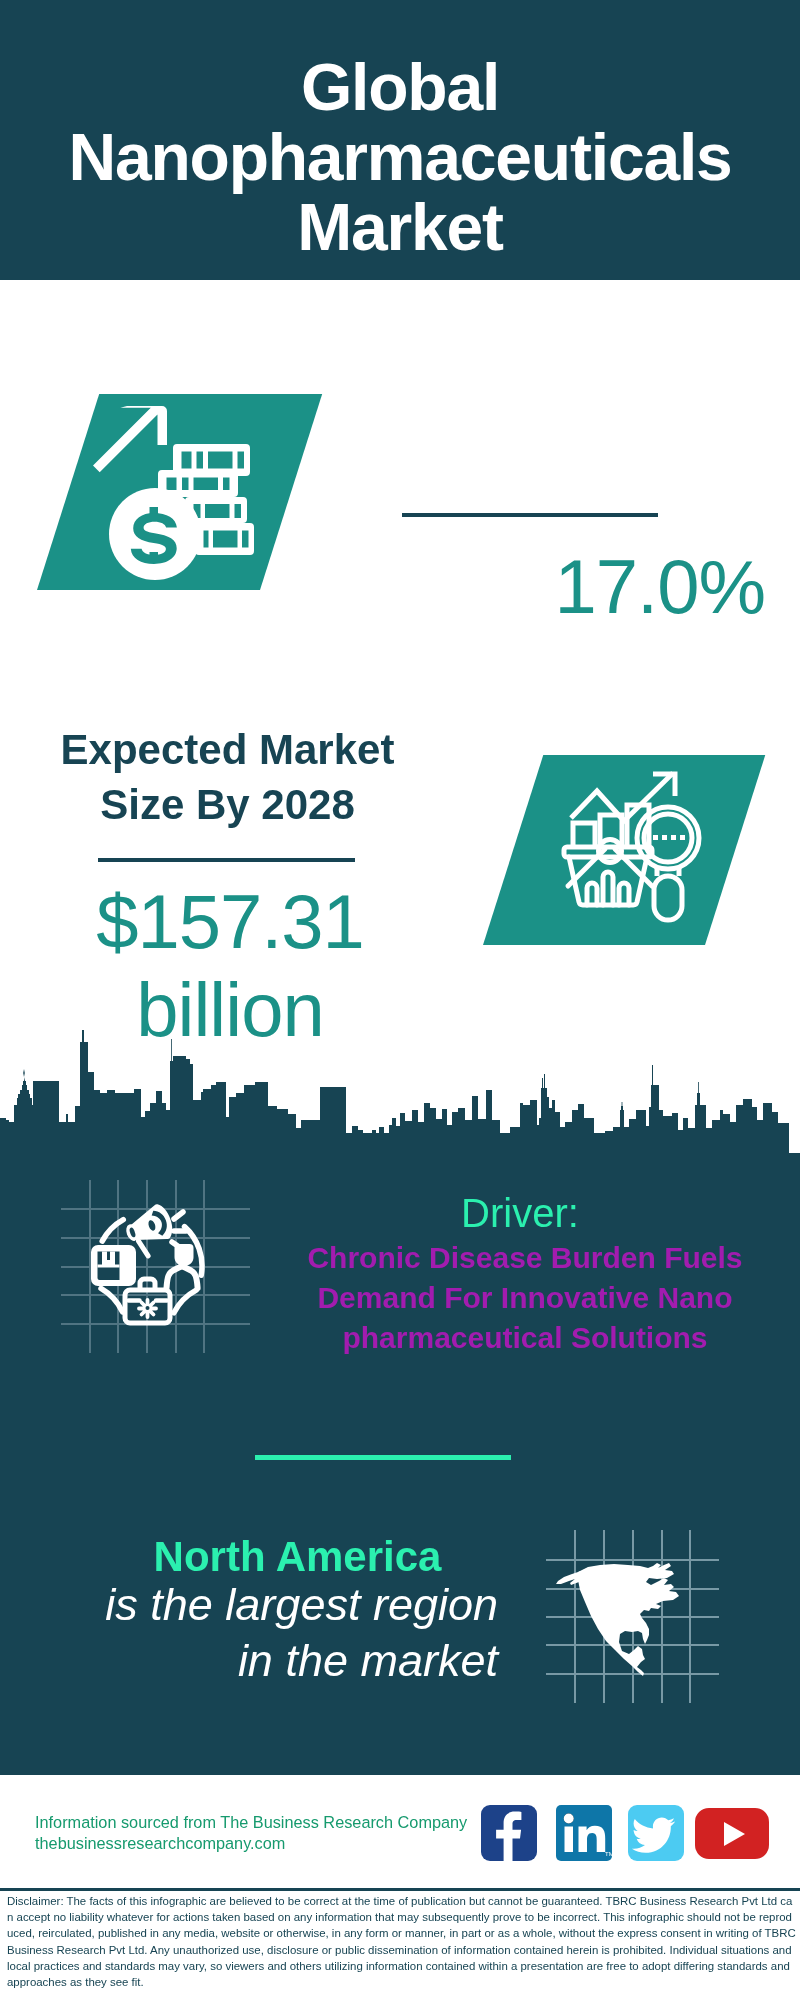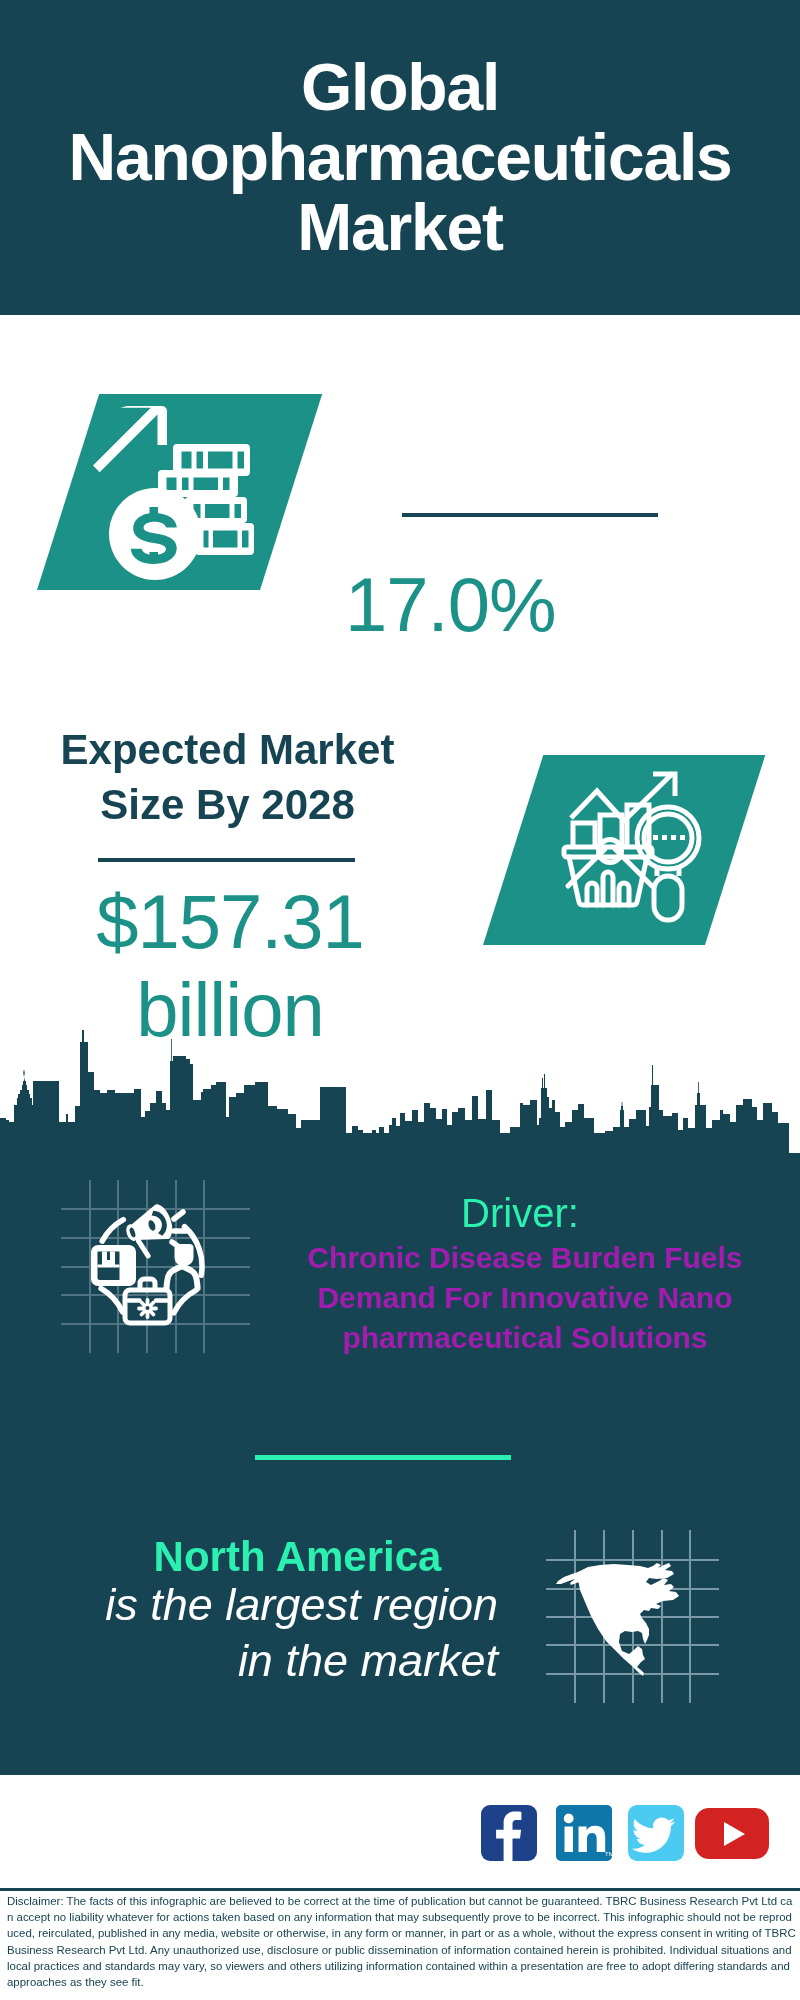--- a/index.html
+++ b/index.html
@@ -1,32 +1,32 @@
 <!DOCTYPE html>
 <html><head>
 <meta charset="utf-8">
 <style>
   html,body{margin:0;padding:0;}
   body{width:800px;height:2000px;background:#ffffff;
        font-family:"Liberation Sans",sans-serif;overflow:hidden;}
   .page{position:relative;width:800px;height:2000px;background:#fff;}
 
   
-  .header{position:absolute;left:0;top:0;width:800px;height:315px;background:#174453;}
+  .header{position:absolute;left:0;top:0;width:800px;height:280px;background:#174453;}
   .header-title{position:absolute;left:10px;top:52px;width:780px;text-align:center;color:#fff;
     font-size:66px;font-weight:bold;line-height:70px;letter-spacing:-1.2px;}
 
   
   .para{position:absolute;background:#1b9187;transform:skewX(-17.6deg);transform-origin:0 100%;}
 
   
   .s1-title{position:absolute;left:340px;top:379px;width:400px;text-align:center;color:#174453;
     font-size:42px;font-weight:bold;line-height:55px;}
   .s1-rule{position:absolute;left:402px;top:513px;width:256px;height:4px;background:#174453;}
-  .s1-val{position:absolute;left:345px;top:562px;width:420px;text-align:left;color:#1b9187;
+  .s1-val{position:absolute;left:345px;top:544px;width:420px;text-align:right;color:#1b9187;
     font-size:76px;line-height:86px;letter-spacing:-1px;}
 
   
   .s2-title{position:absolute;left:30px;top:722px;width:395px;text-align:center;color:#174453;
     font-size:42px;font-weight:bold;line-height:55px;}
   .s2-rule{position:absolute;left:98px;top:858px;width:257px;height:4px;background:#174453;}
   .s2-val{position:absolute;left:5px;top:878px;width:450px;text-align:center;color:#1b9187;
     font-size:76px;line-height:88px;letter-spacing:-1px;}
 
   
@@ -258,20 +258,24 @@
       M 581 1571 L 572 1574 L 564 1577 L 558 1581 L 556 1584 L 561 1584
       L 569 1581 L 575 1579 L 570 1583 L 571 1585 L 579 1582 L 585 1579
       L 582 1583 L 583 1585 L 590 1581 L 594 1577 L 591 1572 Z"></path>
   </svg>
   <div class="region-title">North America</div>
   <div class="region-text">
     <span>is the largest region in the market</span>
   </div>
 
   <div class="footer"></div>
+  <div class="src-text">
+    <div>Information sourced from The Business Research Company</div>
+    <div>thebusinessresearchcompany.com</div>
+  </div>
   <svg class="social" width="300" height="60" viewBox="0 0 300 60">
 
     <g>
       <rect x="0" y="0" width="56" height="56" rx="9" fill="#1d4289"></rect>
       <path fill="#fff" d="M31.5 56 V33.5 h7.5 l1.1 -8.8 h-8.6 v-5.6 c0 -2.5 0.7 -4.2 4.3 -4.2 h4.6 V6.9
         c-0.8 -0.1 -3.5 -0.3 -6.7 -0.3 c-6.6 0 -11.1 4 -11.1 11.4 v6.7 h-7.5 v8.8 h7.5 V56 z"></path>
     </g>
 
     <g transform="translate(75,0)">
       <rect x="0" y="0" width="56" height="56" rx="5" fill="#0e76a8"></rect>

